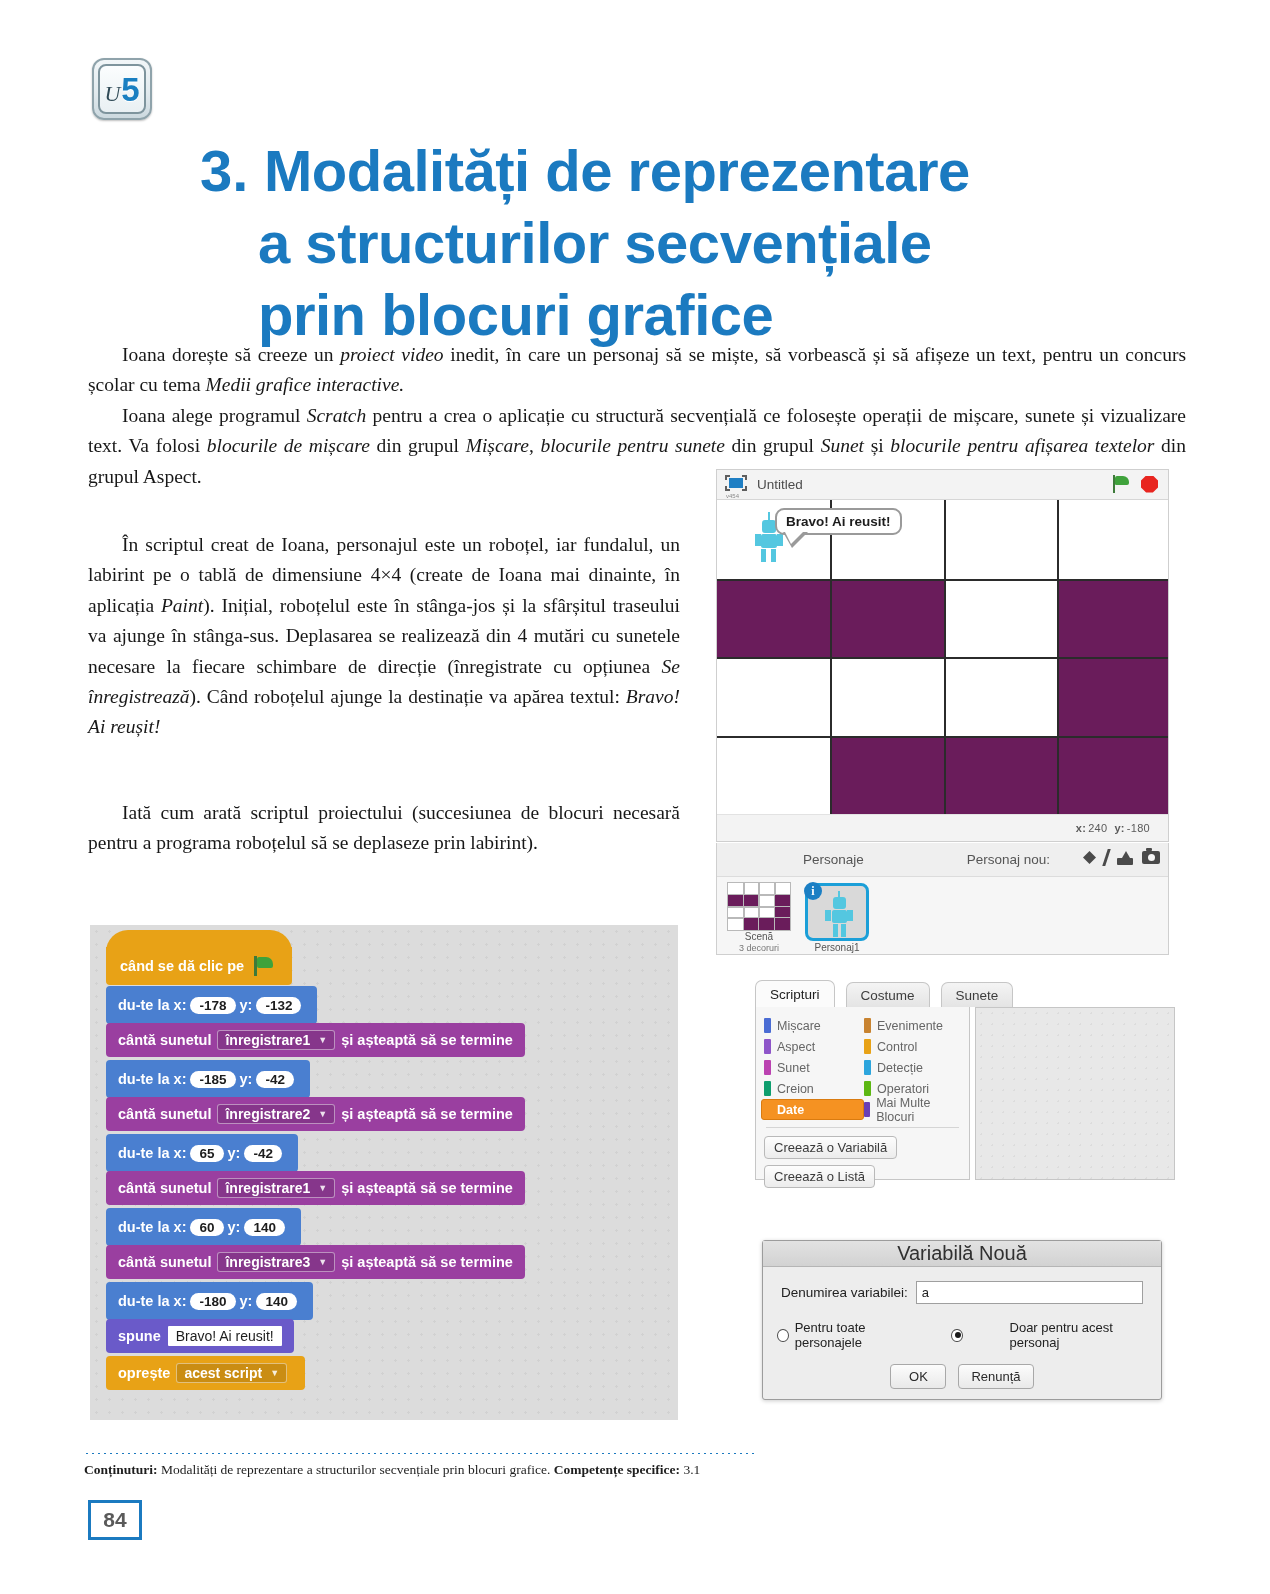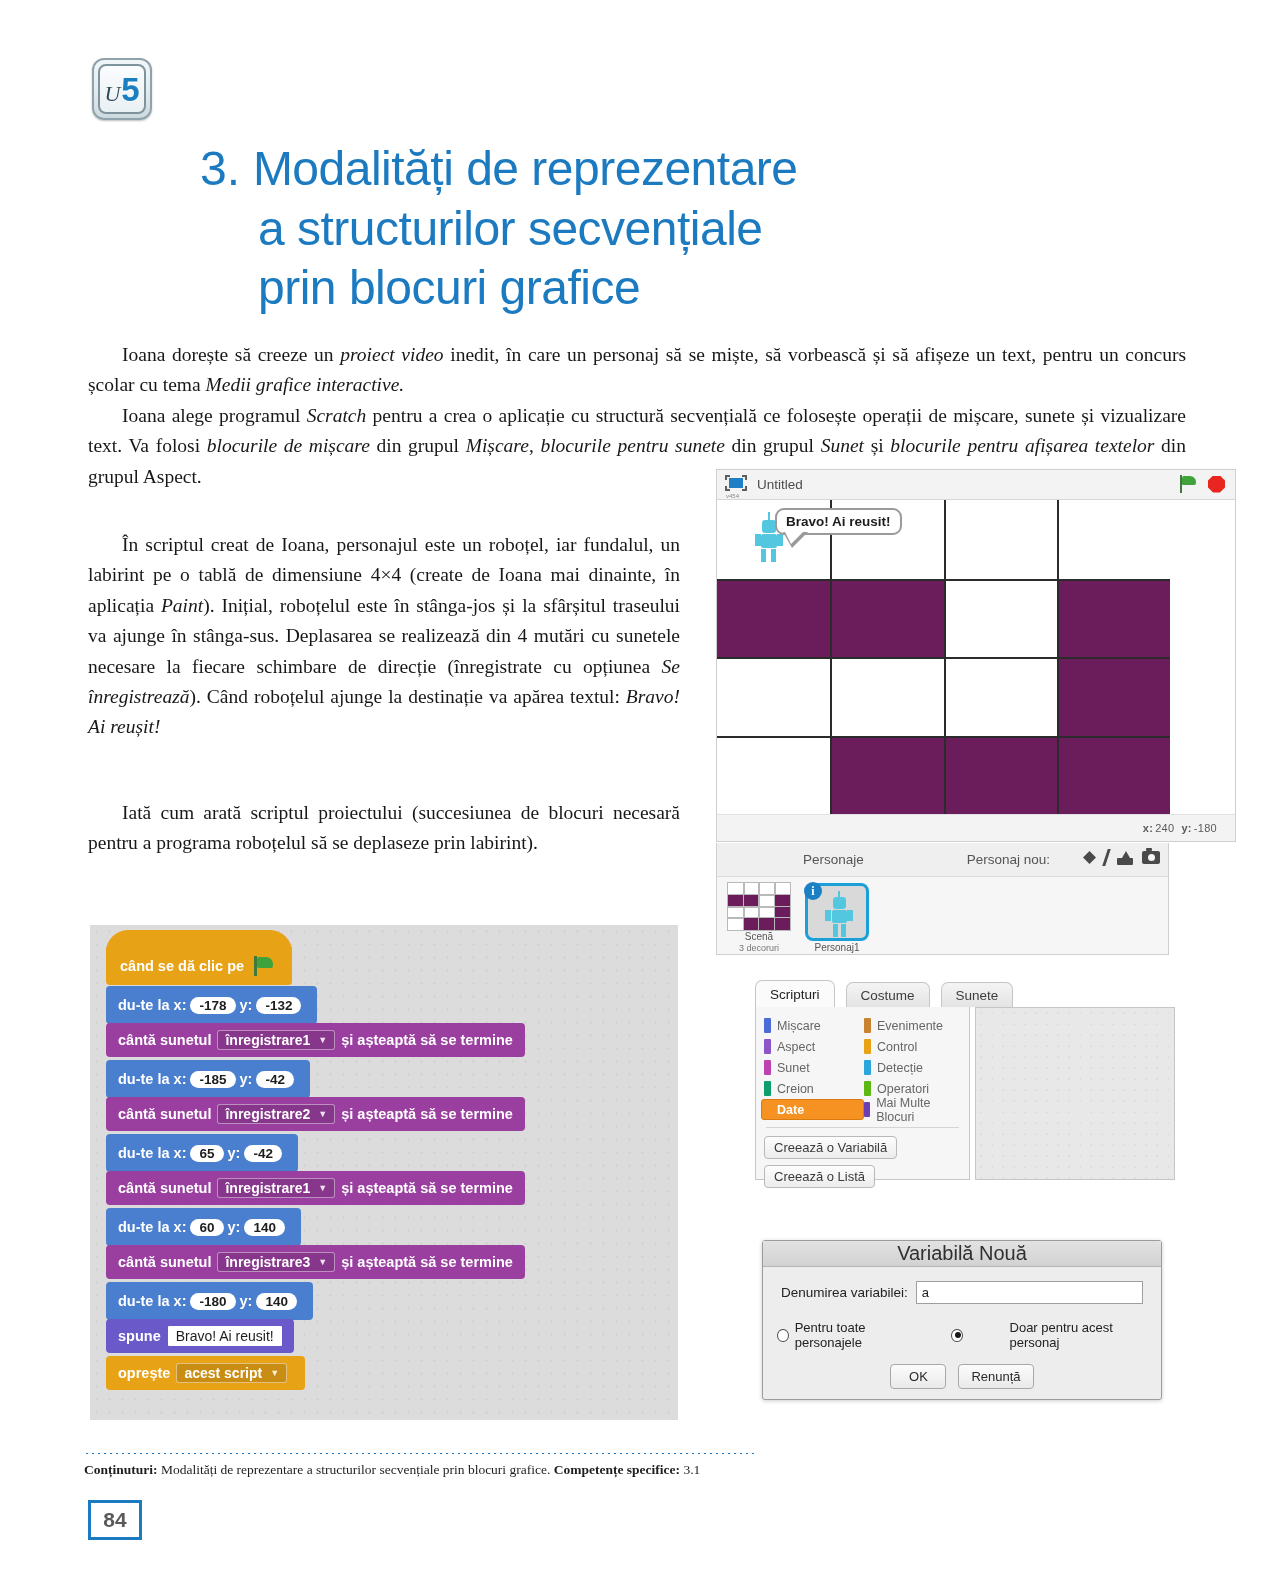--- a/index.html
+++ b/index.html
@@ -33,23 +33,23 @@
     margin-right:1px; position:relative; top:5px;
   }
   .unit-badge .n{
     font-family:"Liberation Sans", sans-serif;
     font-weight:bold; font-size:33px; color:#1a7fc1; line-height:1;
     text-shadow:0 1px 0 #ffffff;
   }
 
   
   .title{
-    position:absolute; left:200px; top:107px; width:900px;
+    position:absolute; left:200px; top:96px; width:900px;
     color:#1b7ac0;
-    font-size:48px; font-weight:normal; line-height:1.24;
+    font-size:58px; font-weight:bold; line-height:1.24;
     letter-spacing:-0.5px;
   }
   .title .num{ letter-spacing:0; }
   .title .l2,.title .l3{ margin-left:58px; display:block; }
 
   
   .para{
     position:absolute;
     font-family:"Liberation Serif", serif;
     color:#181818;
@@ -60,21 +60,21 @@
   .para i{ font-style:italic; }
   .para .ind{ display:inline-block; width:34px; }
 
   #p1{ left:88px; top:340px; width:1098px; }
   #p2{ left:88px; top:530px; width:592px; }
   #p3{ left:88px; top:798px; width:592px; }
 
   
   .stage-panel{
     position:absolute; left:716px; top:469px;
-    width:520px; height:373px;
+    width:453px; height:373px;
     background:#0f172a;
     border:1px solid #cfcfcf;
     overflow:hidden;
   }
   .stage-bar{
     height:30px; background:#f3f3f3; border-bottom:1px solid #d6d6d6;
     display:flex; align-items:center; padding:0 8px; position:relative;
   }
   .proj-icon{ width:22px; height:20px; position:relative; margin-right:10px; }
   .proj-icon .brk{ position:absolute; width:5px; height:5px; border:2px solid #5e5e5e; }

